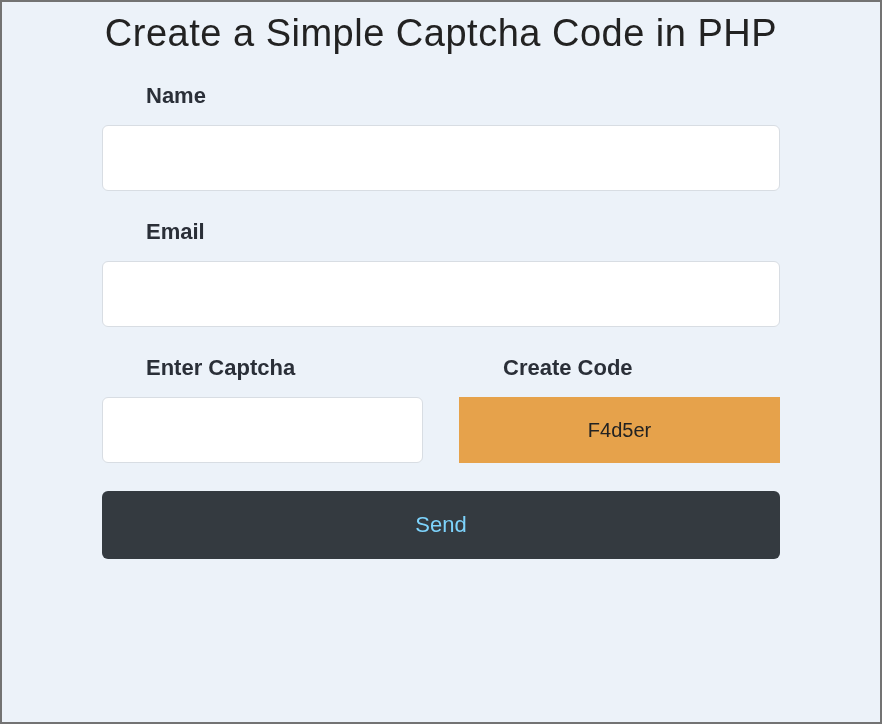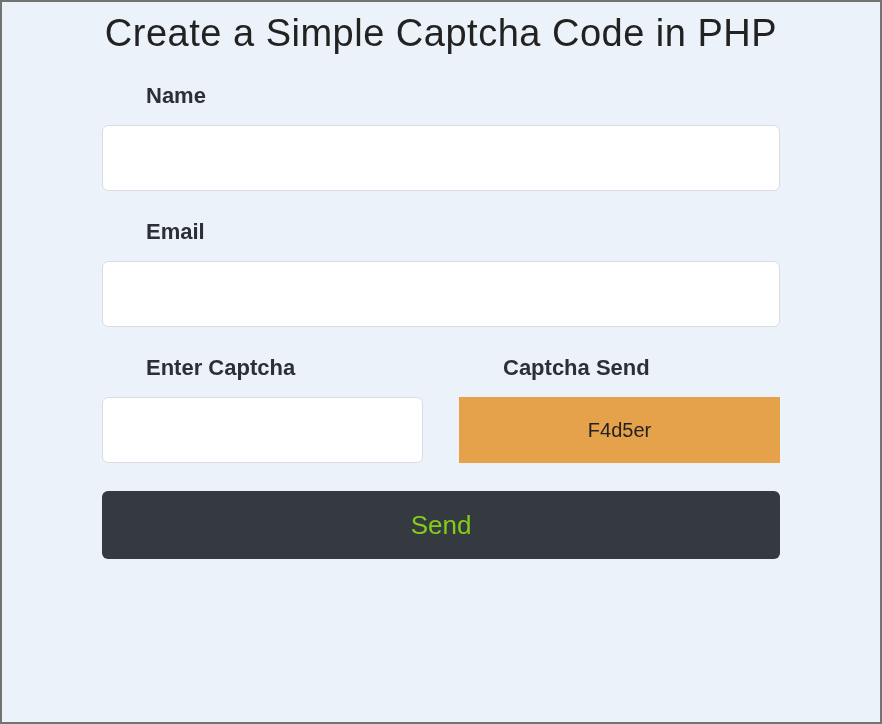--- a/index.html
+++ b/index.html
@@ -77,24 +77,24 @@
       align-items: center;
       justify-content: center;
       font-size: 20px;
       color: #222;
       font-weight: 400;
     }
     .submit-btn {
       width: 100%;
       height: 68px;
       background: #343a40;
-      color: #84cc16;
+      color: #7dd3fc;
       border: none;
       border-radius: 6px;
-      font-size: 26px;
+      font-size: 22px;
       font-weight: 400;
       cursor: pointer;
     }
   </style>
 </head>
 <body>
 
 <div class="container">
   <h1 class="page-title">Create a Simple Captcha Code in PHP</h1>
 
@@ -109,21 +109,21 @@
       <label class="label">Email</label>
       <input type="text" class="input-text" value="" style="">
     </div>
 
     <div class="captcha-row">
       <div class="captcha-col">
         <label class="label">Enter Captcha</label>
         <input type="text" class="input-captcha" value="" style="">
       </div>
       <div class="captcha-col">
-        <label class="label">Captcha Send</label>
+        <label class="label">Create Code</label>
         <div class="captcha-code-box">F4d5er</div>
       </div>
     </div>
 
     <button class="submit-btn">Send</button>
 
   </div>
 </div>
 
 </body></html>

